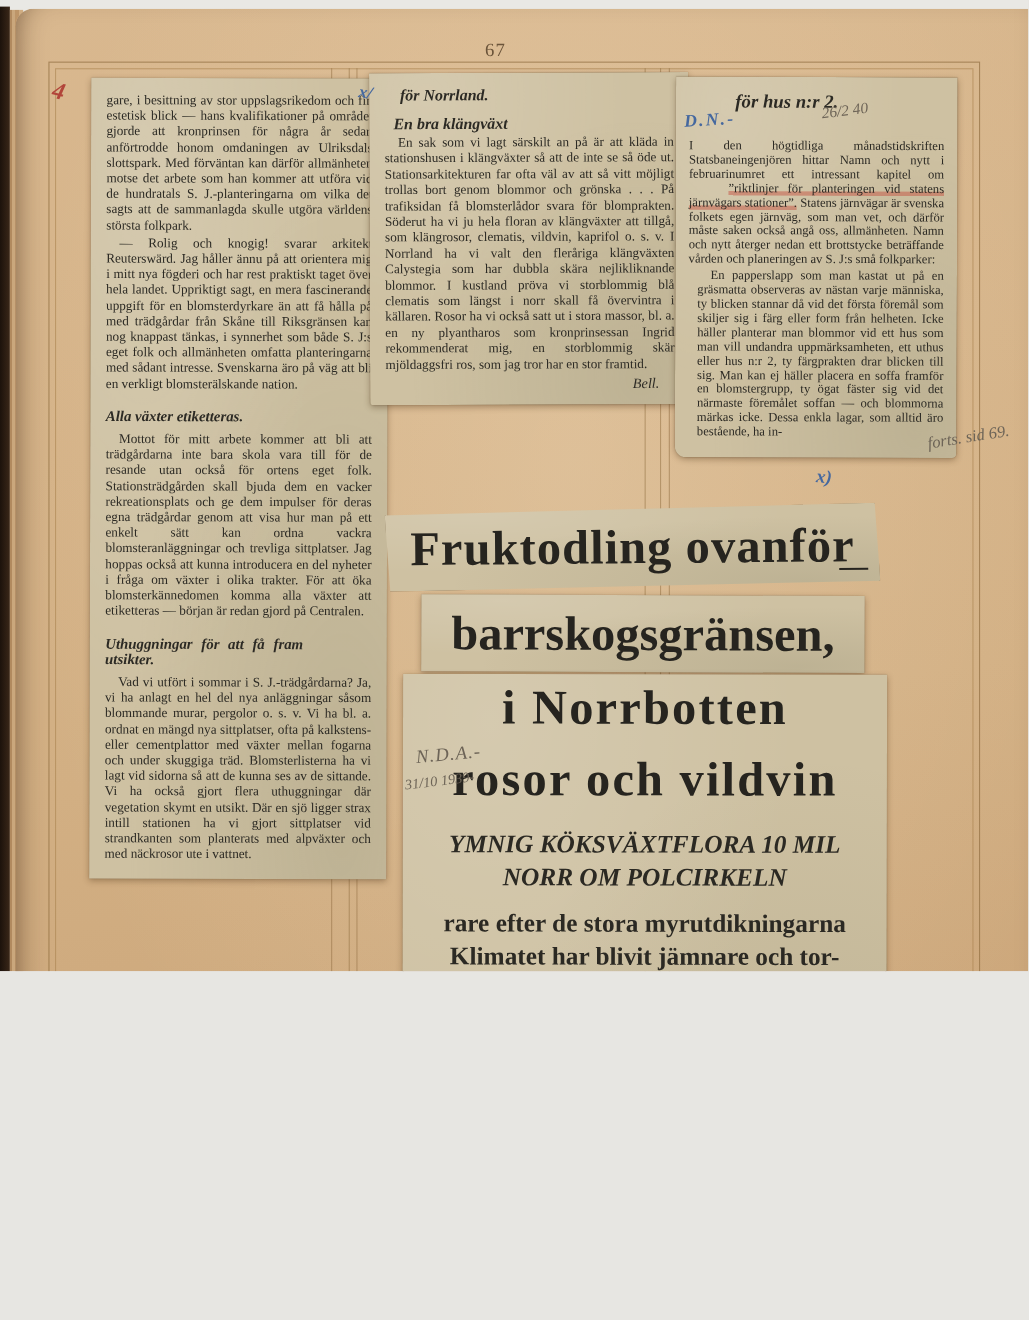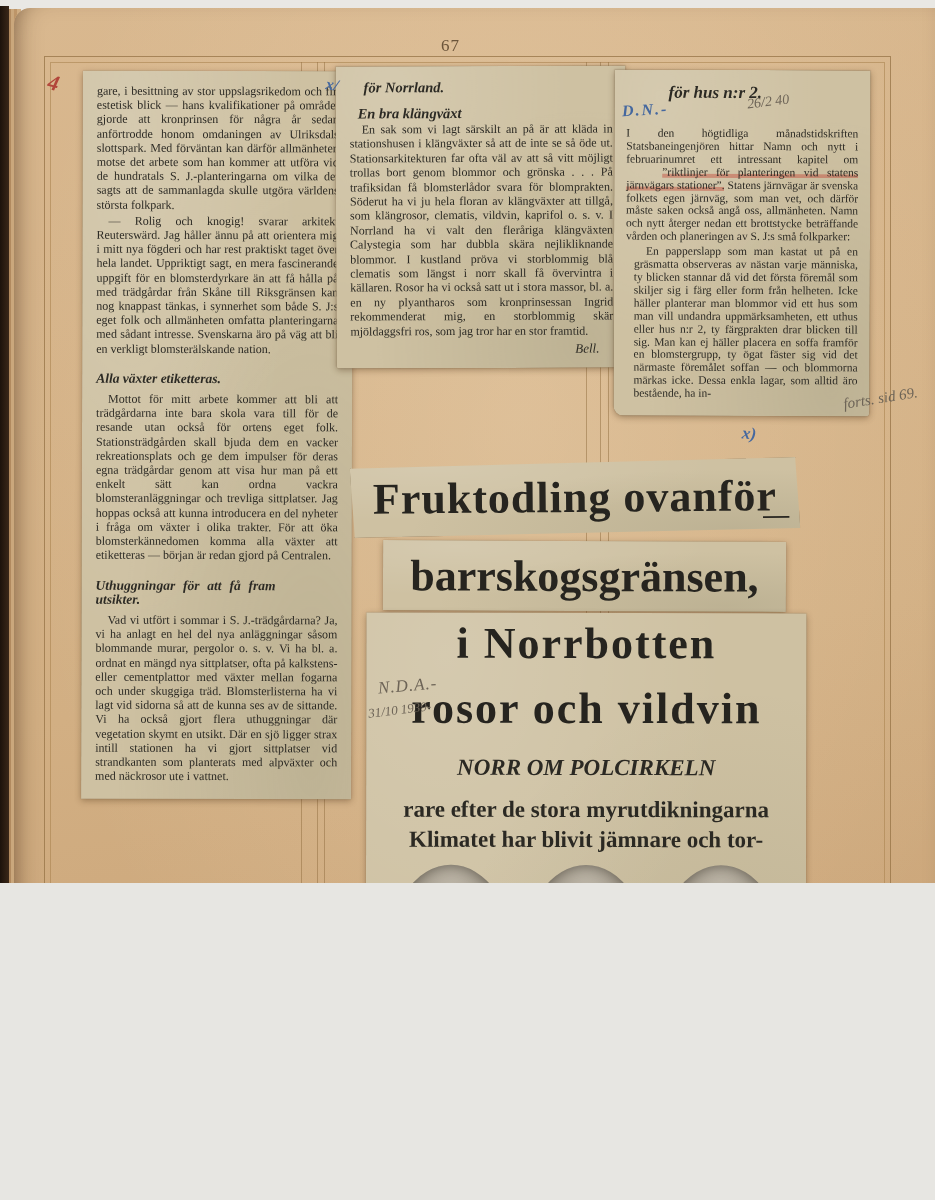--- a/index.html
+++ b/index.html
@@ -115,20 +115,21 @@
   </div>
 
   <div class="clip" style="left:366px;top:613px;width:440px;height:530px;text-align:center;transform:rotate(.1deg);">
     <div class="strip" style="position:relative;height:60px;font-size:44px;letter-spacing:2px;">
       <span>i Norrbotten</span>
     </div>
     <div class="strip" style="position:relative;height:62px;margin-top:4px;font-size:44px;letter-spacing:2px;">
       <span>rosor och vildvin</span>
     </div>
     <div style="margin-top:14px;font-style:italic;font-weight:bold;font-size:23px;line-height:30px;color:#2b2923;">
+      <div>YMNIG KÖKSVÄXTFLORA 10 MIL</div>
       <div>NORR OM POLCIRKELN</div>
     </div>
     <div style="margin-top:12px;font-weight:bold;font-size:23px;line-height:30px;color:#2b2923;">
       <div>rare efter de stora myrutdikningarna</div>
       <div>Klimatet har blivit jämnare och tor-</div>
     </div>
     <div class="photo-row">
       <div class="oval">
         <div class="head"></div>
         <div class="suit">

